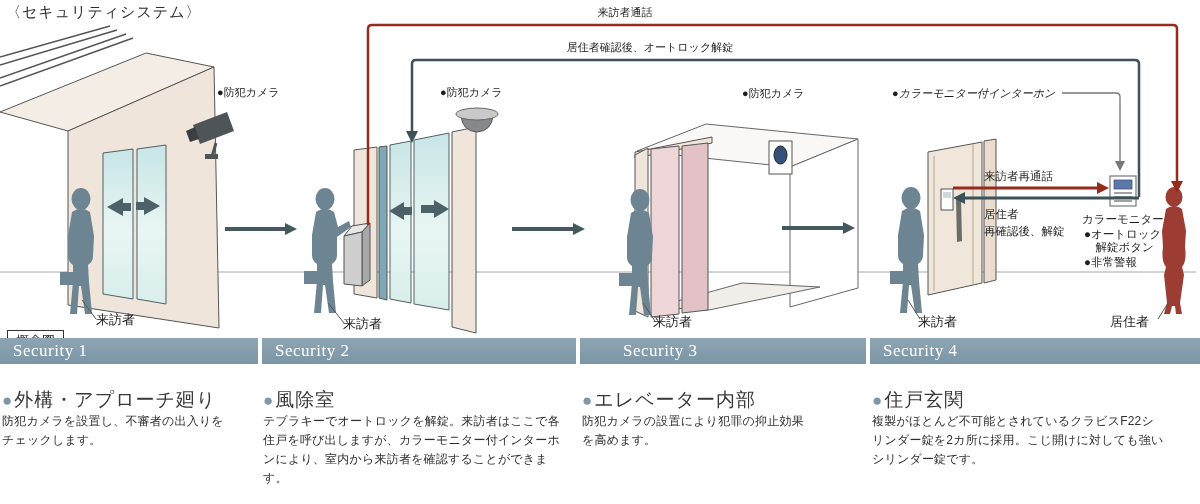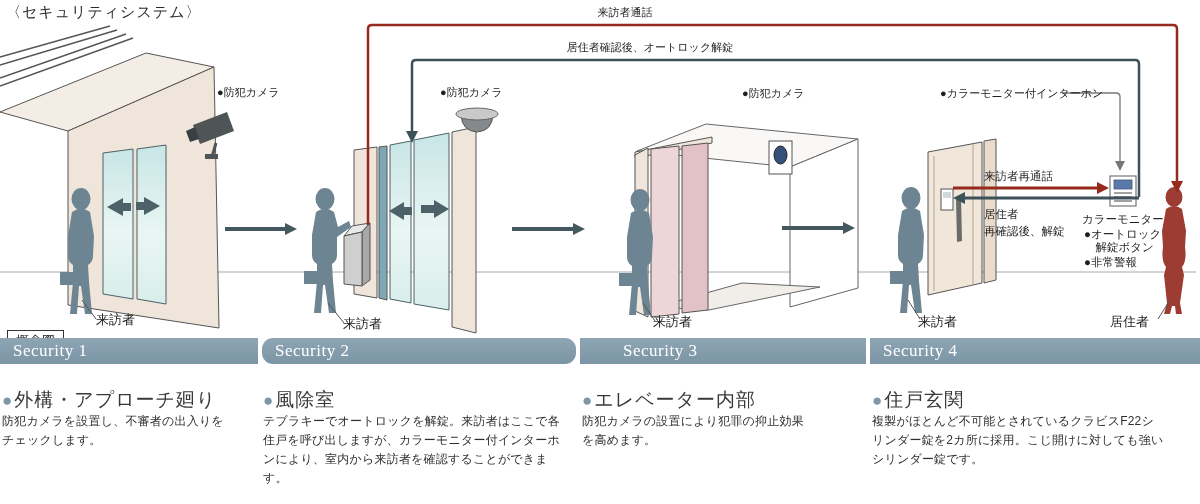--- a/index.html
+++ b/index.html
@@ -158,40 +158,40 @@
   </svg>
 
   <div id="title">〈セキュリティシステム〉</div>
 
   <div class="flow-lbl" style="left:555px;top:5px;width:140px;">来訪者通話</div>
   <div class="flow-lbl" style="left:530px;top:40px;width:240px;">居住者確認後、オートロック解錠</div>
 
   <div class="lbl" style="left:217px;top:86px;">●防犯カメラ</div>
   <div class="lbl" style="left:440px;top:86px;">●防犯カメラ</div>
   <div class="lbl" style="left:742px;top:87px;">●防犯カメラ</div>
-  <div class="lbl" style="left:940px;top:87px;">●カラーモニター付インターホン</div>
+  <div class="lbl" style="left:892px;top:87px;font-style:italic;">●カラーモニター付インターホン</div>
 
   <div class="lbl-lg" style="left:96px;top:312px;">来訪者</div>
   <div class="lbl-lg" style="left:343px;top:316px;">来訪者</div>
   <div class="lbl-lg" style="left:653px;top:314px;">来訪者</div>
   <div class="lbl-lg" style="left:918px;top:314px;">来訪者</div>
   <div class="lbl-lg" style="left:1110px;top:314px;">居住者</div>
 
   <div class="lbl" style="left:984px;top:170px;font-size:11.5px;text-align:center;">来訪者再通話</div>
   <div class="lbl pre" style="left:984px;top:206px;font-size:11.5px;line-height:17px;">居住者
 再確認後、解錠</div>
   <div class="lbl" style="left:1082px;top:213px;font-size:11.5px;">カラーモニター</div>
   <div class="lbl pre" style="left:1084px;top:228px;font-size:11.5px;line-height:13px;">●オートロック
 　解錠ボタン</div>
   <div class="lbl" style="left:1084px;top:256px;font-size:11.5px;">●非常警報</div>
 
   <div id="note-box">概念図</div>
 
   <div class="band" style="left:0;width:258px;">Security 1</div>
-  <div class="band" style="left:262px;width:314px;border-radius:11px;">Security 2</div>
+  <div class="band" style="left:262px;width:314px;">Security 2</div>
   <div class="band" style="left:580px;width:286px;padding-left:43px;">Security 3</div>
   <div class="band" style="left:870px;width:330px;">Security 4</div>
 
   <div class="heading" style="left:2px;"><span class="bullet">●</span><span>外構・アプローチ廻り</span></div>
   <div class="heading" style="left:263px;"><span class="bullet">●</span><span>風除室</span></div>
   <div class="heading" style="left:582px;"><span class="bullet">●</span><span>エレベーター内部</span></div>
   <div class="heading" style="left:872px;"><span class="bullet">●</span><span>住戸玄関</span></div>
 
   <div class="body-txt" style="left:2px;width:230px;">防犯カメラを設置し、不審者の出入りをチェックします。</div>
   <div class="body-txt" style="left:263px;width:308px;">テブラキーでオートロックを解錠。来訪者はここで各住戸を呼び出しますが、カラーモニター付インターホンにより、室内から来訪者を確認することができます。</div>

